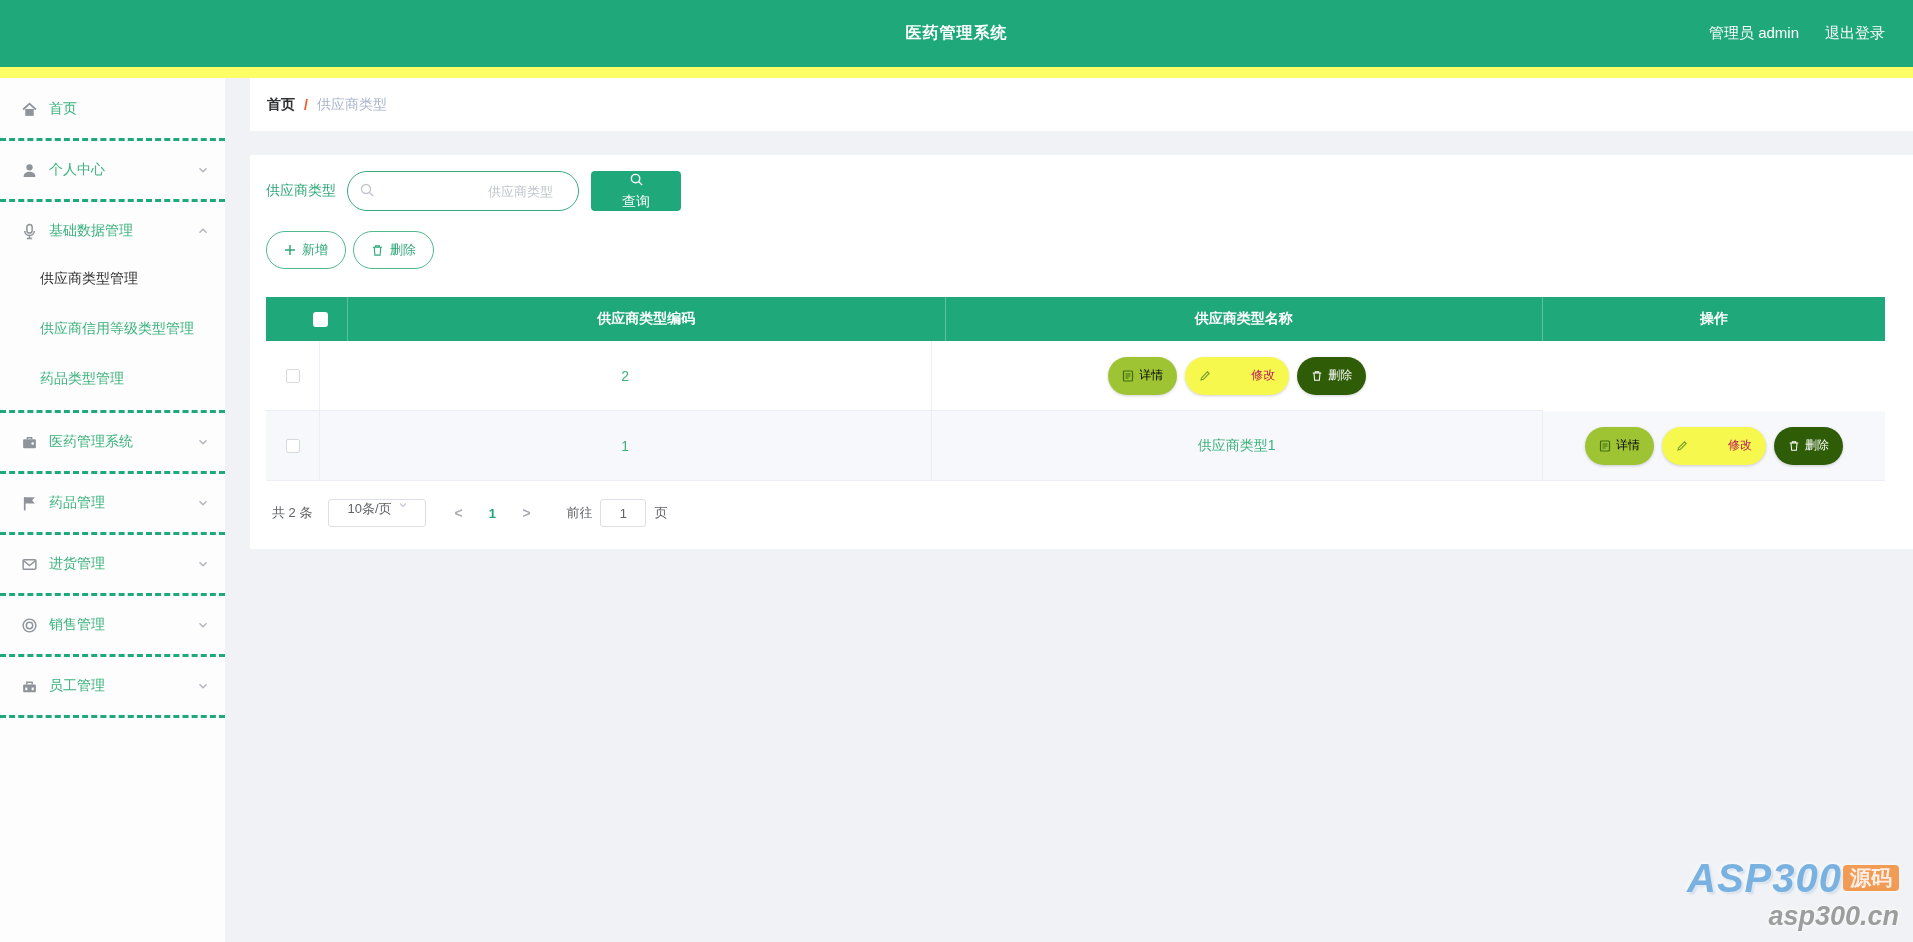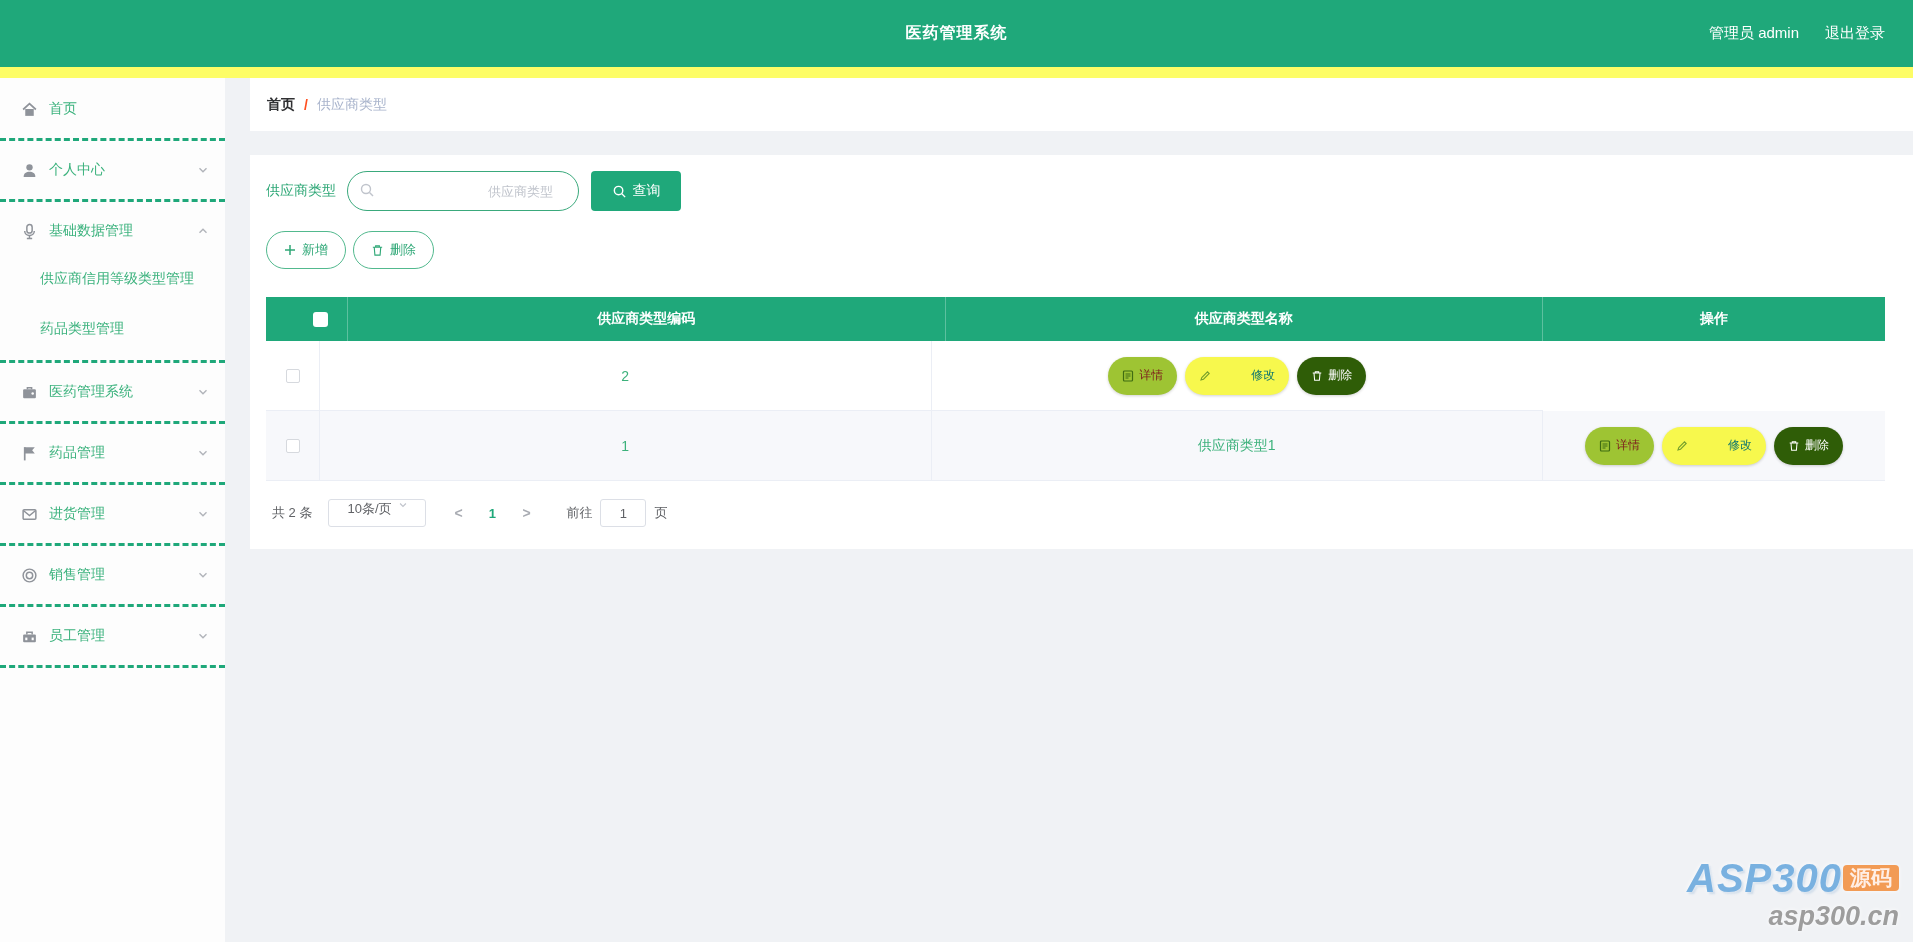--- a/index.html
+++ b/index.html
@@ -36,42 +36,42 @@
 
   
   .card { background:#fff; margin-top:24px; padding:16px 28px 22px 16px; }
 
   .search-row { display:flex; align-items:center; }
   .search-label { color:#2fa877; font-size:14px; margin-right:11px; white-space:nowrap; }
   .search-input-wrap { position:relative; width:232px; height:40px; }
   .search-input { width:232px; height:40px; border:1.5px solid #3aa97c; border-radius:20px; padding:0 25px 0 34px; font-size:13px; text-align:right; color:#606266; outline:none; background:#fff; font-family:inherit; }
   .search-input::placeholder { color:#c0c4cc; }
   .input-search-icon { position:absolute; left:12px; top:11px; }
-  .query-btn { margin-left:12px; width:90px; height:40px; background:#1fa87a; color:#fff; font-size:14px; border:none; border-radius:4px; cursor:pointer; display:inline-flex; align-items:center; justify-content:center; gap:6px; font-family:inherit; }
+  .query-btn { margin-left:12px; width:90px; height:40px; background:#1fa87a; color:#fff; font-size:14px; border:none; border-radius:4px; cursor:pointer; display:inline-flex; align-items:center; justify-content:center; gap:6px; font-family:inherit;flex-direction:column; }
 
   .toolbar-row { margin-top:20px; display:flex; gap:7px; }
   .pill-btn { height:38px; padding:12px 17px; background:#fff; border:1px solid #52b98e; border-radius:19px; color:#2fa877; font-size:13px; cursor:pointer; display:inline-flex; align-items:center; gap:6px; font-family:inherit; }
 
   
   .data-table { margin-top:28px; width:100%; font-size:14px; }
   .t-row { display:grid; grid-template-columns:54px 1fr 1fr 342px; }
   .t-head { background:#1fa87a; color:#fff; font-weight:bold;padding-left:28px; }
   .t-head .t-cell { height:44px; border-right:1px solid rgba(255,255,255,.28); }
   .t-head .t-cell:last-child { border-right:none; }
   .t-cell { display:flex; align-items:center; justify-content:center; }
   .t-body .t-row { background:#fff; }
   .t-body .t-row.striped { background:#f7f8fb; }
   .t-body .t-cell { height:70px; border-bottom:1px solid #ebeef5; border-right:1px solid #ebeef5; color:#3cb17b; }
   .t-body .t-cell:first-child { border-right:1px solid #ebeef5; }
   .t-body .t-cell:last-child { border-right:none; }
   .checkbox { width:14px; height:14px; border:1px solid #d6d9de; border-radius:2px; background:#fff; cursor:pointer; }
   .checkbox.header-cb { width:15px; height:15px; border:none; background:#fff; border-radius:3px; }
   .action-btn { height:38px; padding:0 14px; border:none; border-radius:19px; font-size:12px; cursor:pointer; display:inline-flex; align-items:center; gap:5px; margin:0 4px; box-shadow:0 1px 3px rgba(0,0,0,.18); font-family:inherit; }
-  .btn-detail { background:#9ec433; color:#7f1d1d; }
-  .btn-edit { background:#f7f84d; color:#0f766e;gap:40px; }
+  .btn-detail { background:#9ec433; color:#000000; }
+  .btn-edit { background:#f7f84d; color:#be185d;gap:40px; }
   .btn-delete { background:#2f5d07; color:#ffffff; }
 
   
   .pagination { margin-top:18px; margin-left:6px; display:flex; align-items:center; font-size:13px; color:#606266; }
   .pg-total { margin-right:16px; }
   .pg-size { width:98px; height:28px; border:1px solid #dcdfe6; border-radius:3px; display:flex; justify-content:center; gap:6px; color:#606266; cursor:pointer; background:#fff; }
   .pg-arrow { width:36px; text-align:center; color:#a8abb2; font-size:14px; cursor:pointer; font-weight:bold; }
   .pg-arrow.prev { margin-left:14px; }
   .pg-page { width:32px; text-align:center; color:#1fa87a; font-weight:bold; cursor:pointer; }
   .pg-goto { margin-left:22px; display:flex; align-items:center; gap:8px; }
@@ -137,20 +137,21 @@
             <path d="M8 11.7 V14.5 M5.5 14.5 H10.5" stroke="#8f939a" stroke-width="1.4"></path>
           </svg>
       </span>
       <span class="mi-label">基础数据管理</span>
       <span class="mi-chevron up">
         <svg width="12" height="12" viewBox="0 0 12 12">
             <path d="M2.5 4.2 L6 7.7 L9.5 4.2" fill="none" stroke="#b1b4ba" stroke-width="1.4"></path>
           </svg>
       </span>
     </div>
+    <div class="submenu-item active">供应商类型管理</div>
     <div class="submenu-item">供应商信用等级类型管理</div>
     <div class="submenu-item">药品类型管理</div>
     <div class="menu-sep"></div>
 
     <div class="menu-item">
       <span class="mi-icon">
         <svg width="17" height="17" viewBox="0 0 16 16">
             <rect x="2" y="5" width="12" height="8.5" rx="1" fill="#8f939a"></rect>
             <path d="M6 5 V3.5 H10 V5" fill="none" stroke="#8f939a" stroke-width="1.4"></path>
             <circle cx="11" cy="9" r="1.2" fill="#fdfdfd"></circle>

